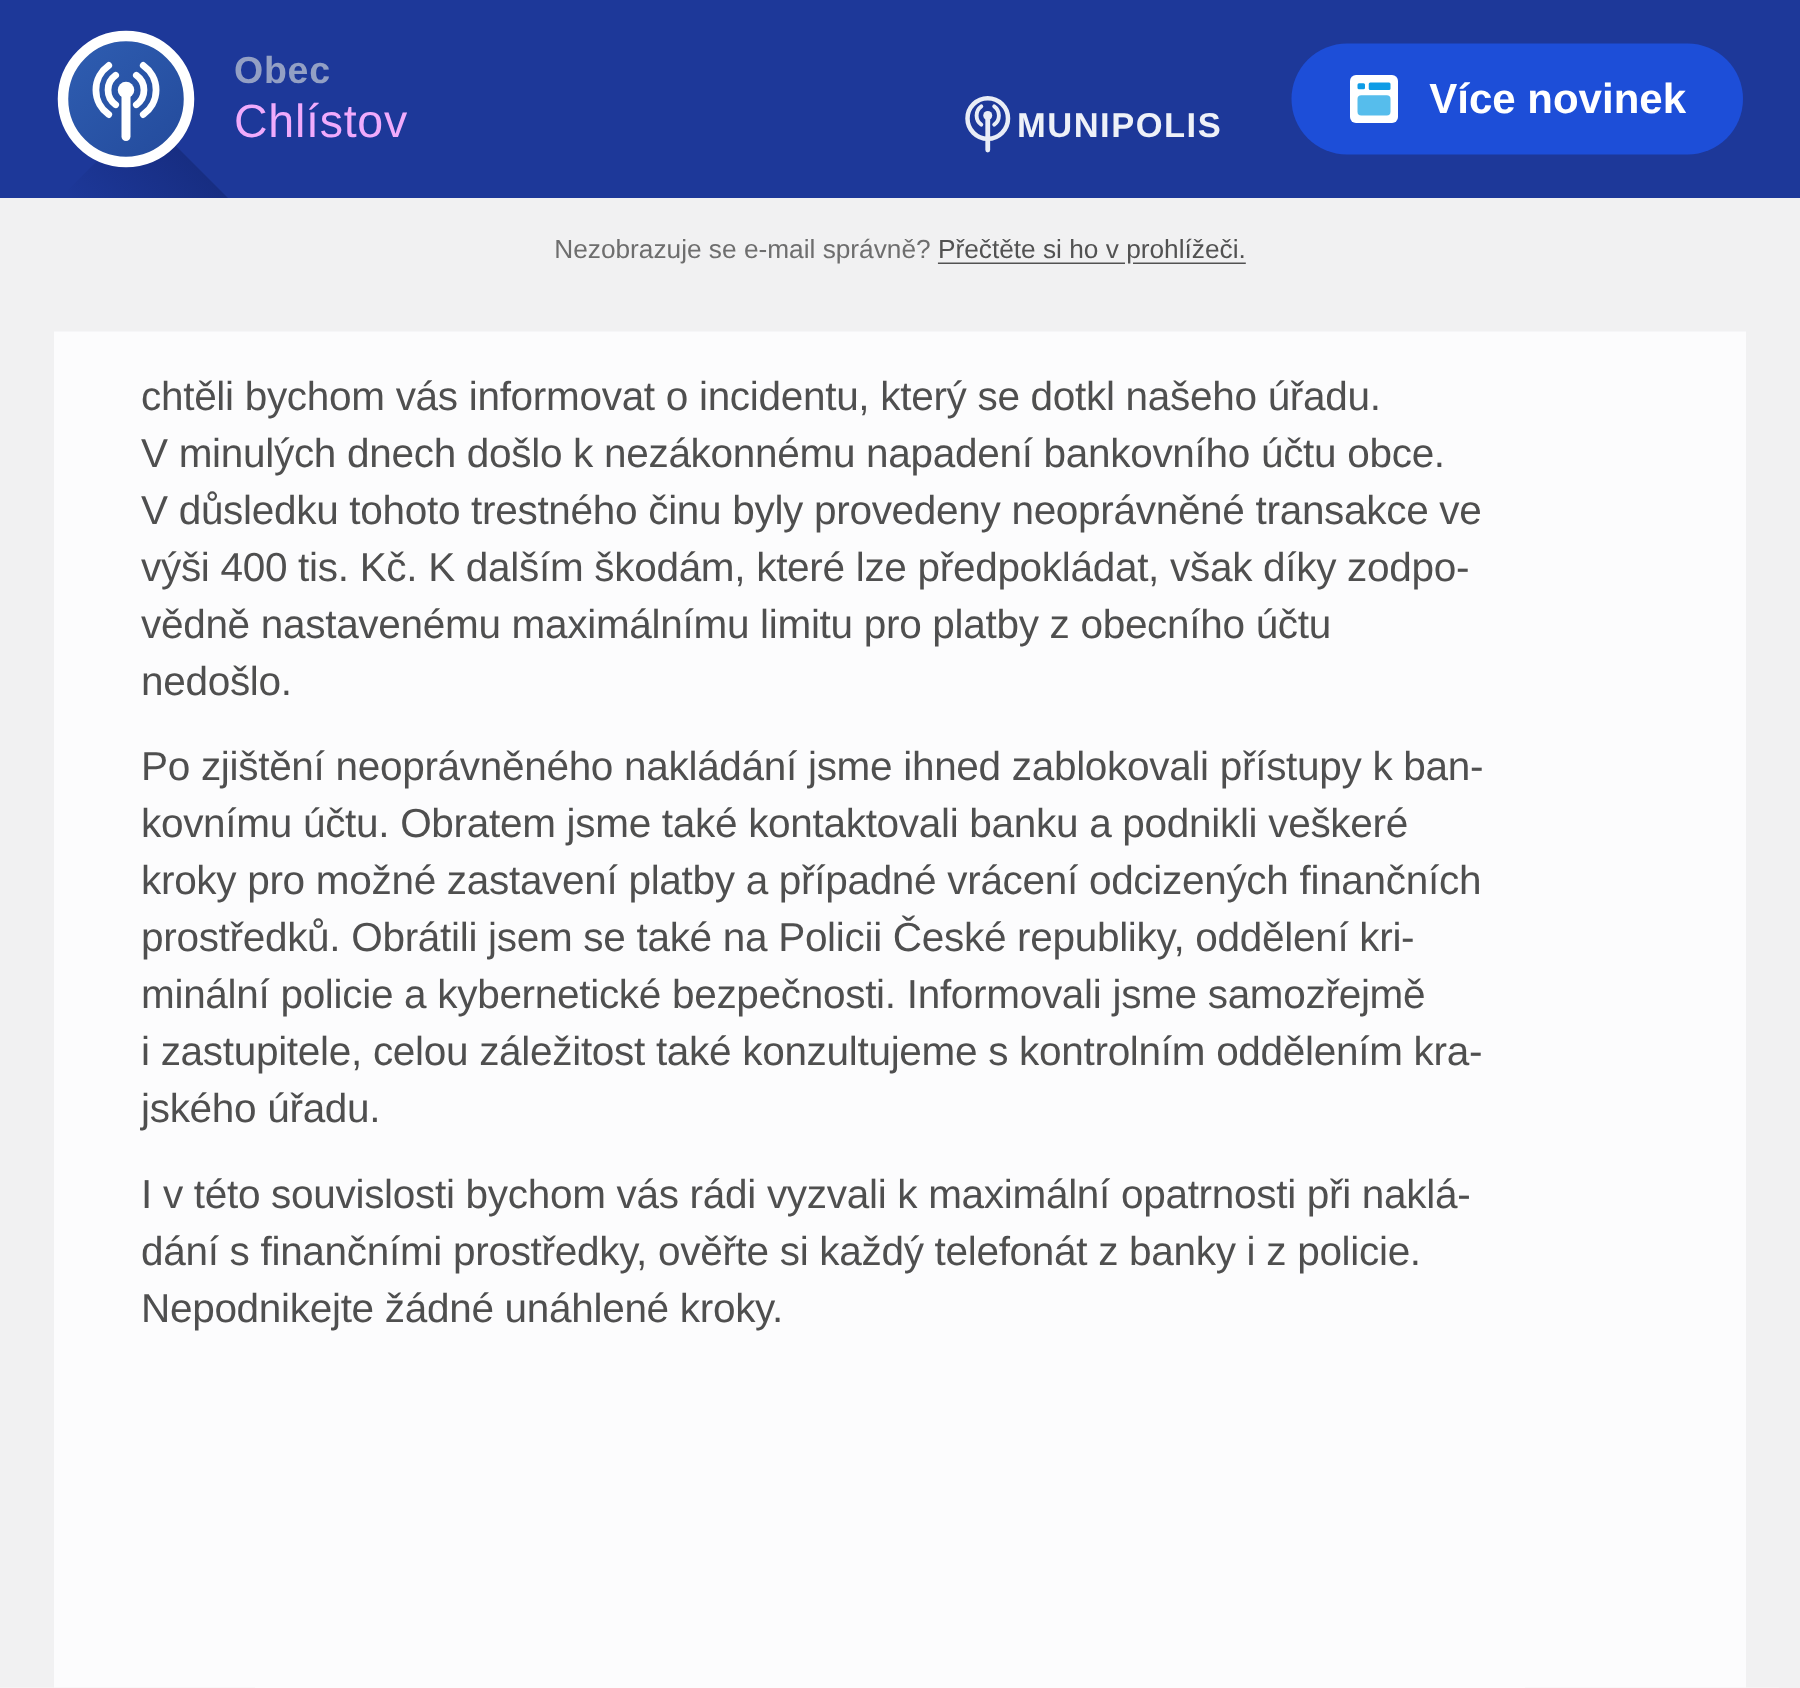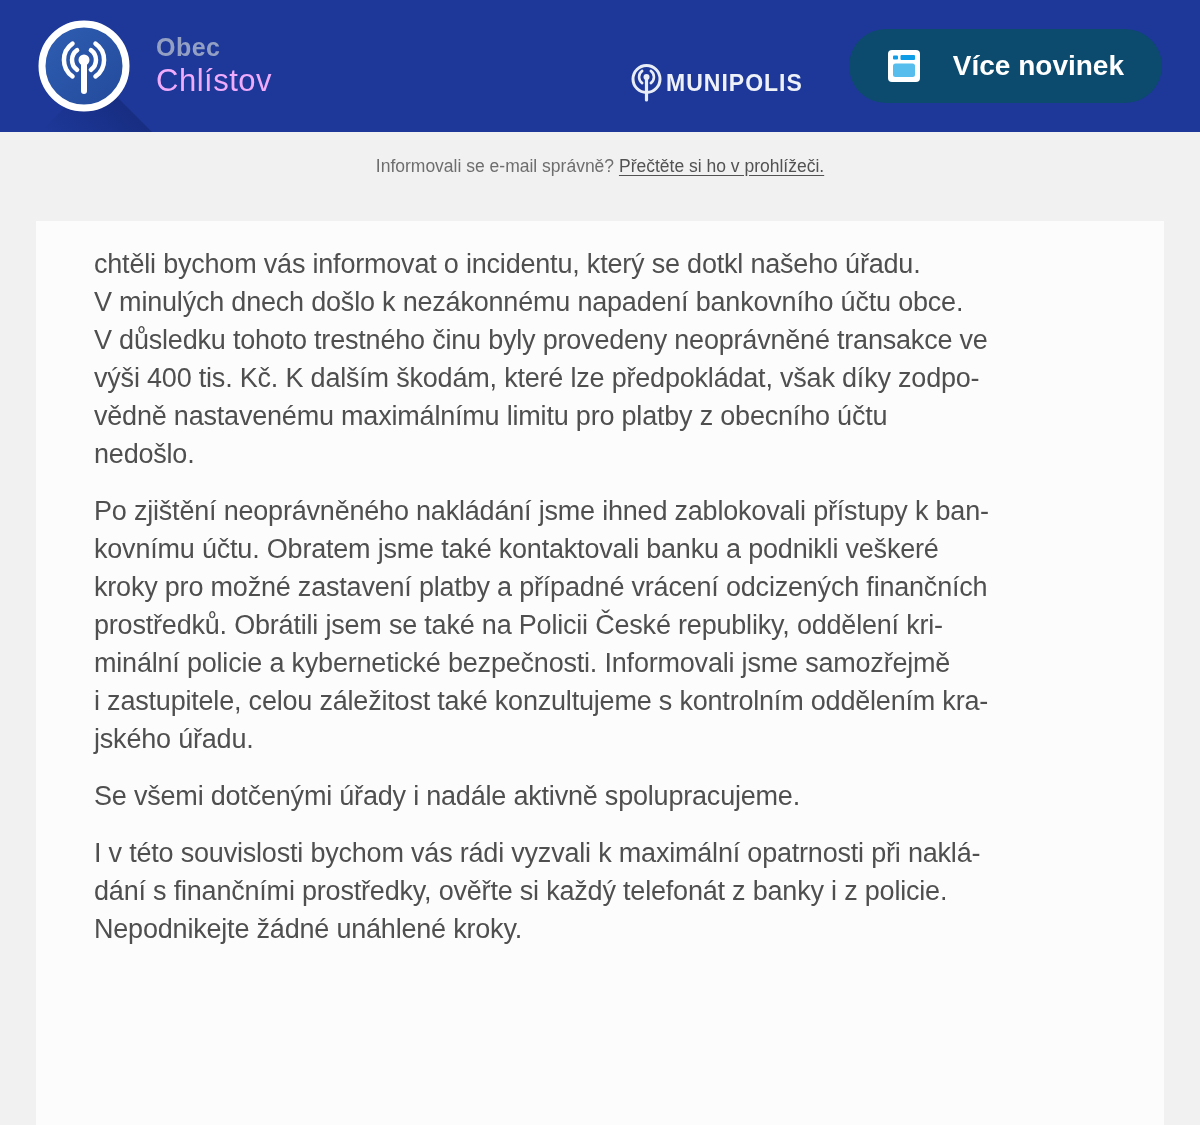--- a/index.html
+++ b/index.html
@@ -59,24 +59,24 @@
   .munipolis {
     display: flex; align-items: center; gap: 1px;
     cursor: pointer;
     margin-top: 34px;
   }
   .munipolis-wordmark {
     color: #eef1f8; font-weight: bold; font-size: 23px;
     letter-spacing: 1px;
   }
   .more-news-btn {
-    display: flex; align-items: center; gap: 32px;
+    display: flex; align-items: center; gap: 20px;
     height: 74px;
     padding: 0 38px;
-    background: #0c4a6e;
+    background: #1d4ed8;
     border: none; border-radius: 37px;
     color: #ffffff; font-weight: bold; font-size: 28px;
     font-family: "Liberation Sans", sans-serif;
     cursor: pointer;
   }
 
   
   .notice {
     height: 89px;
     padding-top: 24px;
@@ -153,34 +153,33 @@
         <rect x="6" y="6.5" width="5" height="4" rx="1" fill="#0e9ce6"></rect>
         <rect x="13.5" y="6" width="14.5" height="5" rx="1" fill="#0e9ce6"></rect>
         <rect x="6" y="14.5" width="22" height="13.5" rx="2.5" fill="#56bdec"></rect>
       </svg>
       <span>Více novinek</span>
     </button>
   </div>
 </div>
 
 <div class="notice">
-  <span>Informovali se e-mail správně? </span><a href="#">Přečtěte si ho v prohlížeči.</a>
+  <span>Nezobrazuje se e-mail správně? </span><a href="#">Přečtěte si ho v prohlížeči.</a>
 </div>
 
 <div class="card">
   <p>chtěli bychom vás informovat o incidentu, který se dotkl našeho úřadu.
 V minulých dnech došlo k nezákonnému napadení bankovního účtu obce.
 V důsledku tohoto trestného činu byly provedeny neoprávněné transakce ve
 výši 400 tis. Kč. K dalším škodám, které lze předpokládat, však díky zodpo-
 vědně nastavenému maximálnímu limitu pro platby z obecního účtu
 nedošlo.</p>
   <p>Po zjištění neoprávněného nakládání jsme ihned zablokovali přístupy k ban-
 kovnímu účtu. Obratem jsme také kontaktovali banku a podnikli veškeré
 kroky pro možné zastavení platby a případné vrácení odcizených finančních
 prostředků. Obrátili jsem se také na Policii České republiky, oddělení kri-
 minální policie a kybernetické bezpečnosti. Informovali jsme samozřejmě
 i zastupitele, celou záležitost také konzultujeme s kontrolním oddělením kra-
 jského úřadu.</p>
-  <p>Se všemi dotčenými úřady i nadále aktivně spolupracujeme.</p>
   <p>I v této souvislosti bychom vás rádi vyzvali k maximální opatrnosti při naklá-
 dání s finančními prostředky, ověřte si každý telefonát z banky i z policie.
 Nepodnikejte žádné unáhlené kroky.</p>
 </div>
 
 </body></html>

